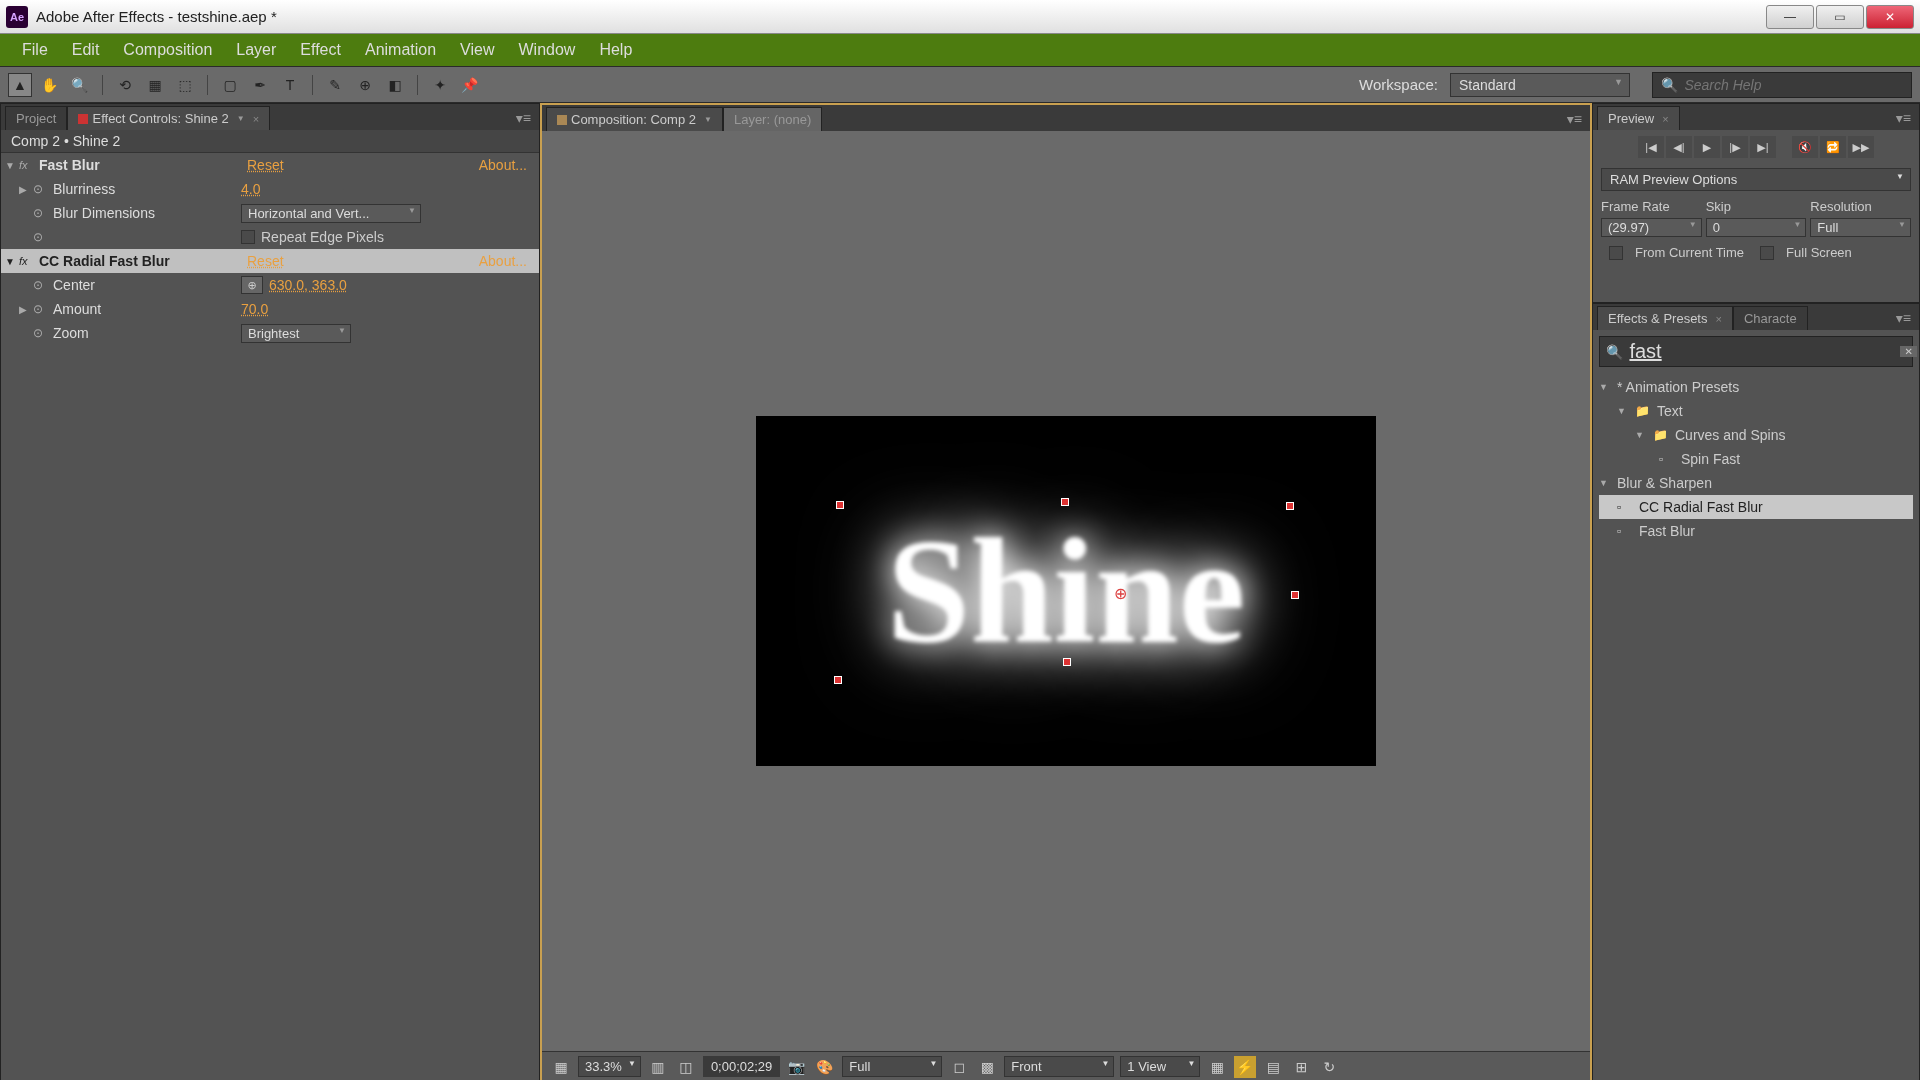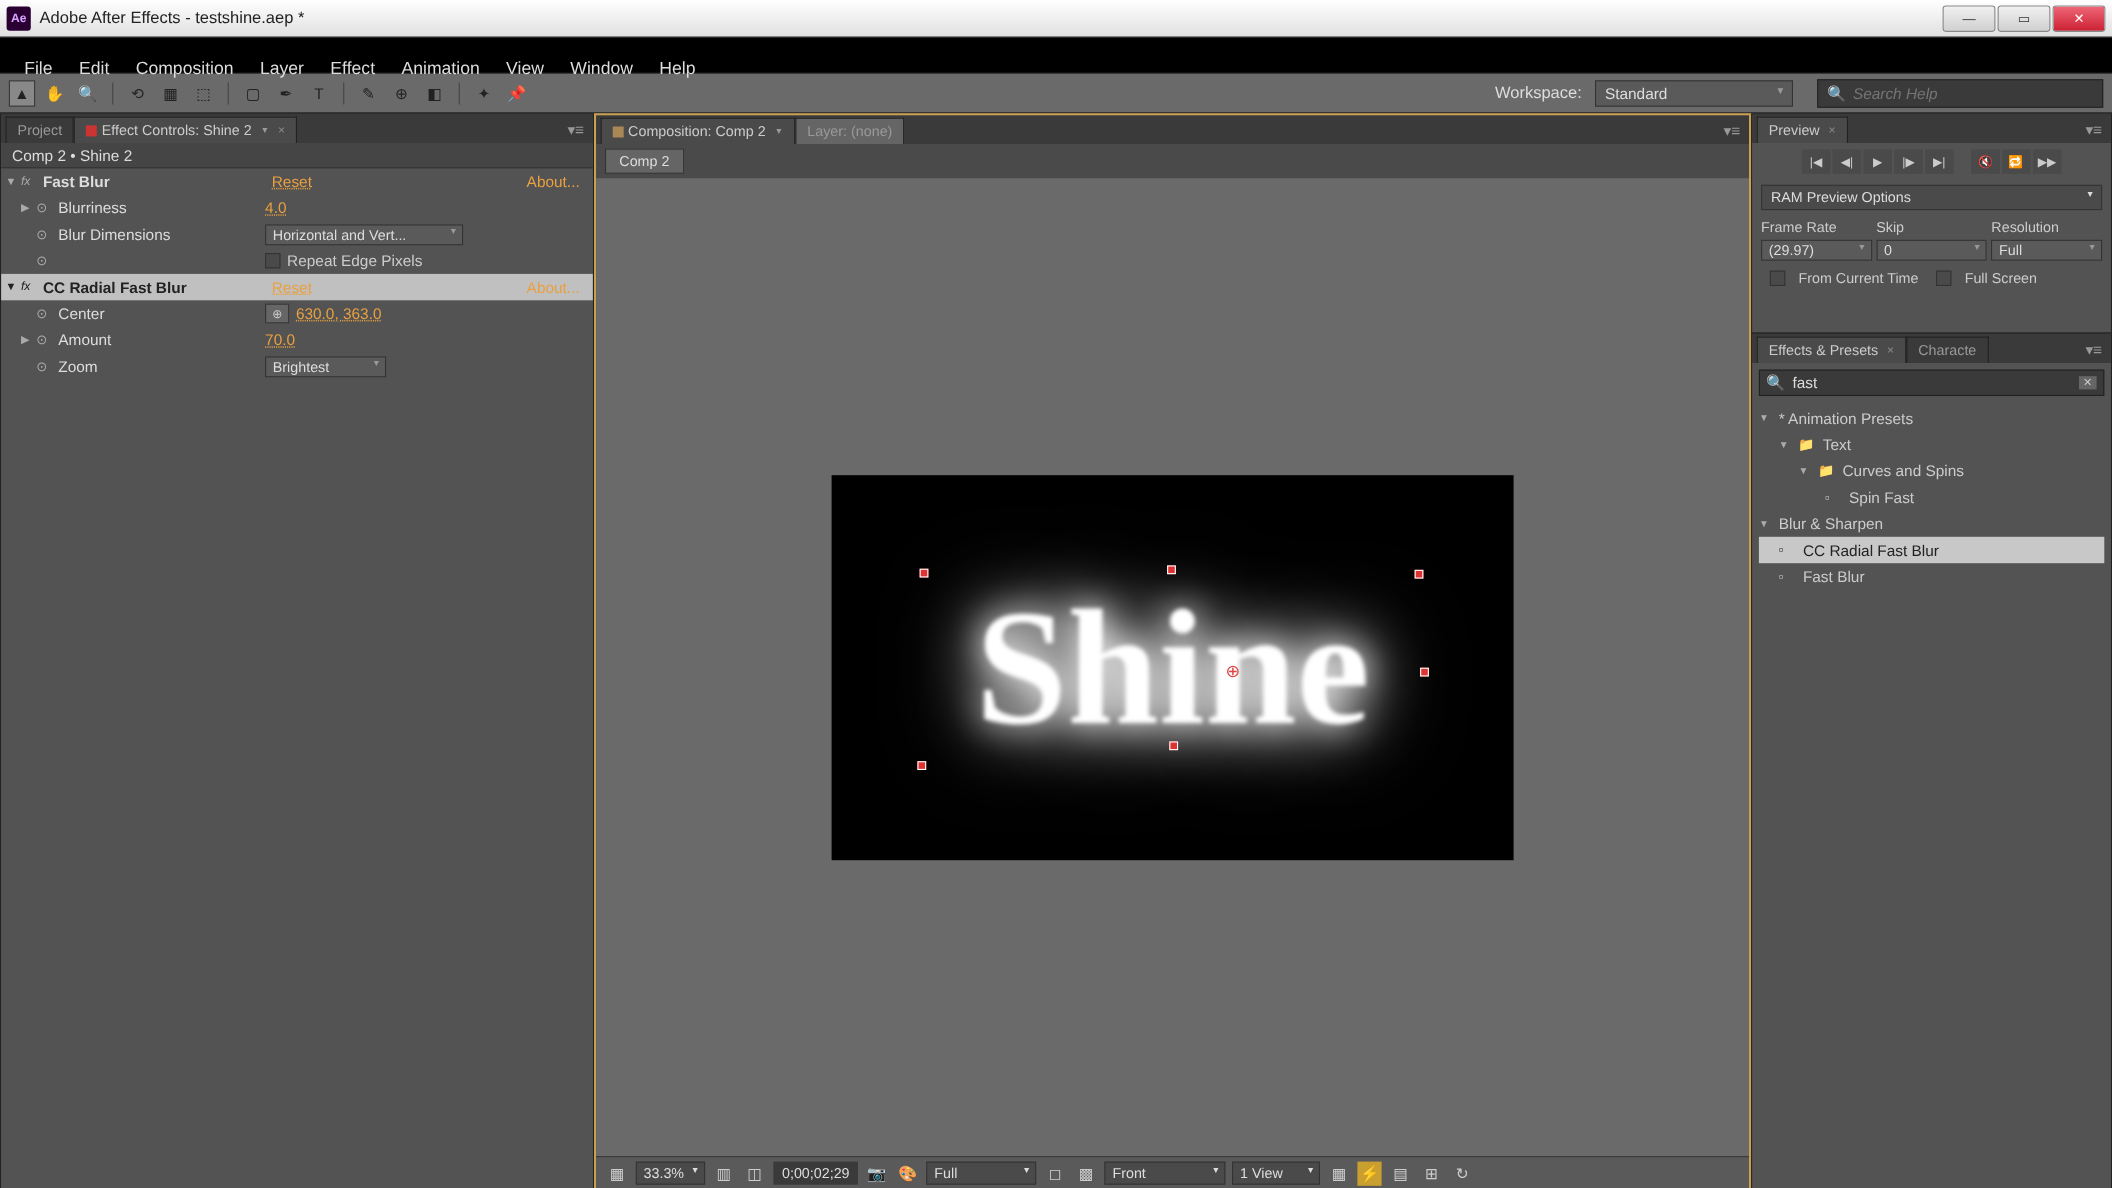--- a/index.html
+++ b/index.html
@@ -5,21 +5,21 @@
 * { margin: 0; padding: 0; box-sizing: border-box; font-family: Arial, sans-serif; }
 body { background: #4a4a4a; width: 1920px; height: 1080px; overflow: hidden; font-size: 14px; color: #ccc; }
 
 .titlebar { background: linear-gradient(#fff, #e0e0e0); height: 34px; display: flex; align-items: center; padding: 0 6px; border-bottom: 1px solid #888; }
 .titlebar .ae-icon { width: 22px; height: 22px; background: #2a0033; border-radius: 3px; display: flex; align-items: center; justify-content: center; color: #d6a3ff; font-weight: bold; font-size: 11px; margin-right: 8px; }
 .titlebar .title { color: #222; font-size: 15px; }
 .win-controls { margin-left: auto; display: flex; gap: 2px; }
 .win-btn { width: 48px; height: 24px; background: linear-gradient(#f0f0f0,#d0d0d0); border: 1px solid #888; border-radius: 3px; display:flex;align-items:center;justify-content:center;font-size:12px;color:#333; }
 .win-btn.close { background: linear-gradient(#e67,#c23); color:#fff; }
 
-.menubar { background: #000000; height: 30px; display: flex; padding: 16px 12px; gap: 4px; border-bottom: 1px solid #2a2a2a; }
+.menubar { background: #4d7c0f; height: 30px; display: flex; align-items: center; padding: 16px 12px; gap: 4px; border-bottom: 1px solid #2a2a2a; }
 .menubar .mitem { padding: 4px 10px; color: #ddd; font-size: 16px; cursor: pointer; }
 
 .toolbar { background: #6a6a6a; height: 36px; display: flex; align-items: center; padding: 0 8px; gap: 6px; border-bottom: 1px solid #2a2a2a; }
 .tool-icon { width: 24px; height: 24px; display:flex;align-items:center;justify-content:center; color:#222; cursor:pointer; }
 .tool-icon.sel { background: #888; border:1px solid #333; }
 .spacer { flex: 1; }
 .ws-label { color:#ddd; font-size:15px; margin-right:6px; }
 .ws-dd { background:#5a5a5a; border:1px solid #333; color:#ddd; padding:3px 24px 3px 8px; font-size:14px; position:relative; width:180px; }
 .ws-dd::after { content:"▼"; position:absolute; right:6px; font-size:9px; color:#999; }
 .search-help { background:#3a3a3a; border:1px solid #222; padding:4px 8px; display:flex;align-items:center;gap:6px;margin-left:16px;width:260px; }
@@ -74,21 +74,21 @@
 
 .prev-controls { display:flex; justify-content:center; gap:2px; padding:6px; background:#535353; }
 .prev-btn { width:26px;height:22px;background:#4a4a4a;display:flex;align-items:center;justify-content:center;color:#ccc;cursor:pointer;font-size:11px; }
 .ram-dd { background:#4a4a4a;border:1px solid #333;padding:3px 36px 3px 8px;color:#ddd;font-size:13px;margin:4px 8px;position:relative; }
 .ram-dd::after { content:"▼"; position:absolute; right:6px; font-size:8px; }
 .prev-grid { display:grid; grid-template-columns: 1fr 1fr 1fr; gap:4px; padding:4px 8px; font-size:13px; }
 .prev-chk { display:flex;align-items:center;gap:6px;padding:4px 8px;font-size:13px; }
 
 
 .ep-search { display:flex; margin:6px; background:#3a3a3a; border:1px solid #222; padding:3px 6px; align-items:center; gap:6px; }
-.ep-search input { background:transparent;border:none;color:#ddd;outline:none;flex:1;font-size:14px; }
+.ep-search input { background:transparent;border:none;color:#ddd;outline:none;flex:1;font-size:20px;text-decoration:underline; }
 .ep-tree { padding:2px 6px; font-size:14px; }
 .ep-row { display:flex;align-items:center;height:24px;gap:6px;cursor:pointer; }
 .ep-row .arrow { width:12px;font-size:9px;color:#aaa; }
 .ep-row.sel { background:#c8c8c8; color:#222; }
 .ep-ico { width:16px;font-size:12px; }
 </style>
 </head>
 <body>
 
 <div class="titlebar">
@@ -227,23 +227,20 @@
     <div class="panel" style="flex:1;border:2px solid #c9a050;">
       <div class="panel-tabs">
         <div class="panel-tab">
           <span style="width:10px;height:10px;background:#a85;display:inline-block"></span>
           <span>Composition: Comp 2</span>
             <span class="dd">▼</span>
         </div>
         <div class="panel-tab inactive" style="background:#656565">Layer: (none)</div>
         <div style="margin-left:auto;padding:4px 8px;color:#999">▾≡</div>
       </div>
-      <div class="comp-tabs2">
-        <span class="comp-tab2">Comp 2</span>
-      </div>
       <div class="viewer panel-body">
         <div class="canvas">
           <div class="shine-text">Shine</div>
           <div class="ctrl-pt" style="top:85px;left:80px"></div>
           <div class="ctrl-pt" style="top:82px;left:305px"></div>
           <div class="ctrl-pt" style="top:86px;left:530px"></div>
           <div class="ctrl-pt" style="bottom:82px;left:78px"></div>
           <div class="ctrl-pt" style="bottom:100px;left:307px"></div>
           <div class="ctrl-pt" style="top:175px;left:535px"></div>
           <div class="center-mark" style="top:168px;left:358px">⊕</div>

